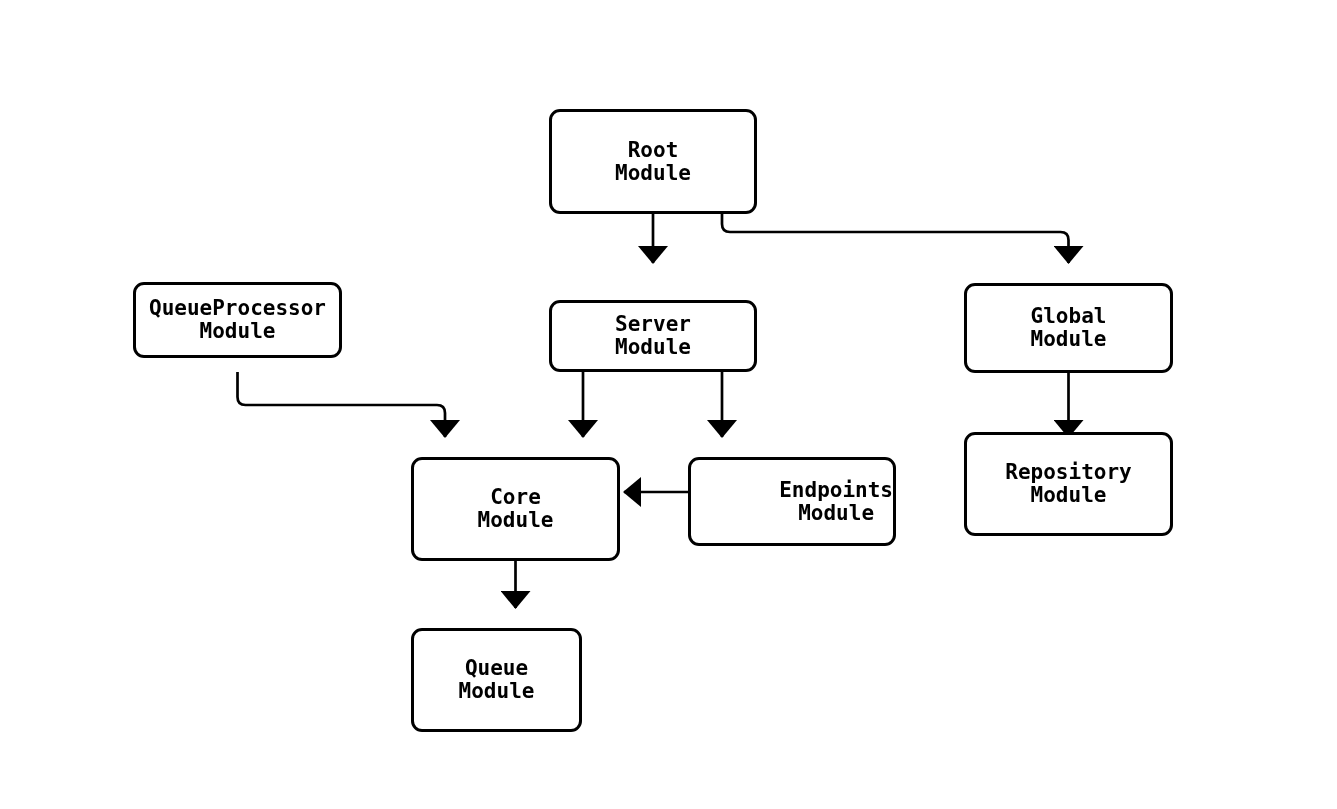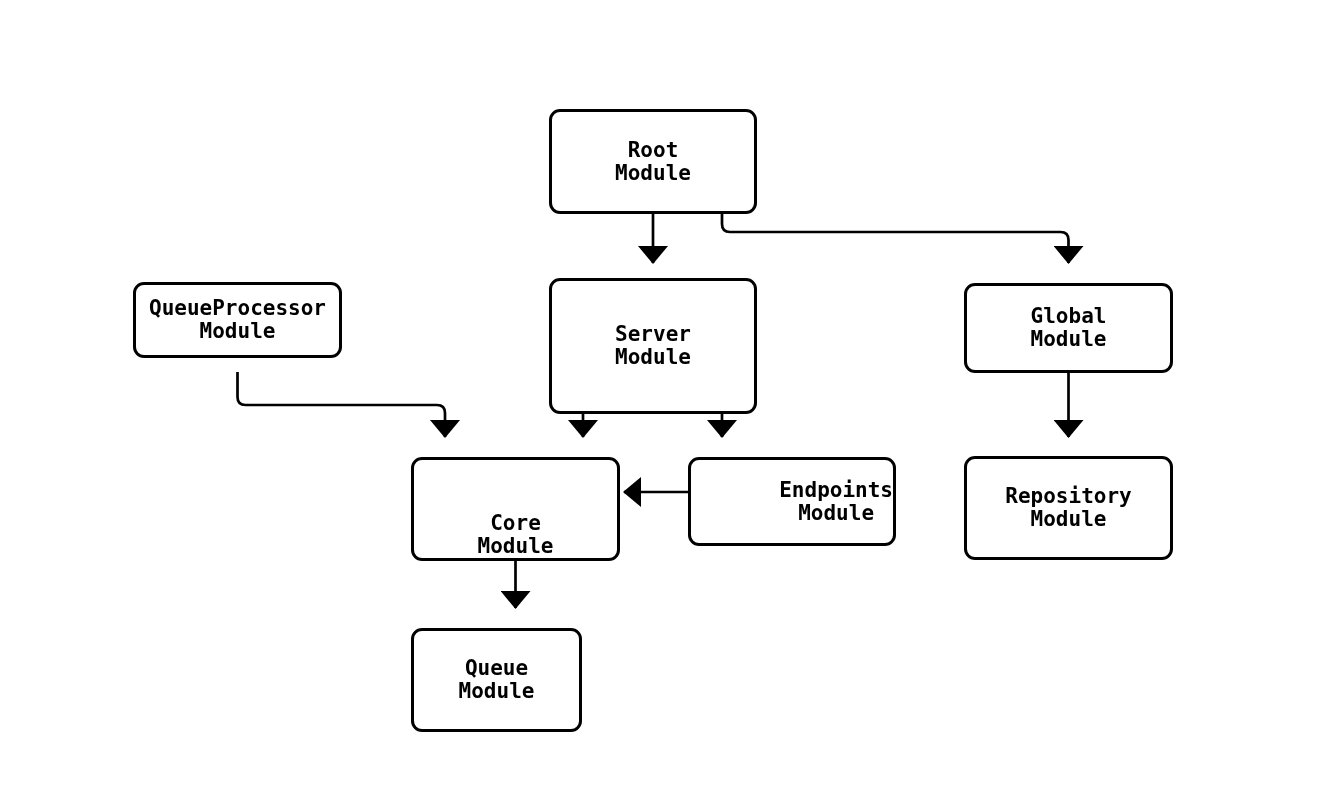--- a/index.html
+++ b/index.html
@@ -79,41 +79,41 @@
   <div class="node" style="left:549px; top:93px; width:208px; height:105px;">
     <span class="node-label">Root
 Module</span>
   </div>
 
   <div class="node" style="left:133px; top:266px; width:209px; height:76px;">
     <span class="node-label">QueueProcessor
 Module</span>
   </div>
 
-  <div class="node" style="left:549px; top:262px; width:208px; height:136px;justify-content:center;">
+  <div class="node" style="left:549px; top:284px; width:208px; height:72px;justify-content:center;">
     <span class="node-label">Server
 Module</span>
   </div>
 
   <div class="node" style="left:964px; top:267px; width:209px; height:90px;">
     <span class="node-label">Global
 Module</span>
   </div>
 
-  <div class="node" style="left:411px; top:441px; width:209px; height:104px;align-items:flex-end;">
+  <div class="node" style="left:411px; top:441px; width:209px; height:104px;">
     <span class="node-label">Core
 Module</span>
   </div>
 
   <div class="node" style="left:688px; top:441px; width:208px; height:89px;justify-content:flex-end;">
     <span class="node-label">Endpoints
 Module</span>
   </div>
 
-  <div class="node" style="left:964px; top:440px; width:209px; height:104px;border-radius:11px;">
+  <div class="node" style="left:964px; top:416px; width:209px; height:104px;border-radius:11px;">
     <span class="node-label">Repository
 Module</span>
   </div>
 
   <div class="node" style="left:411px; top:612px; width:171px; height:104px;">
     <span class="node-label">Queue
 Module</span>
   </div>
 
 </div>

